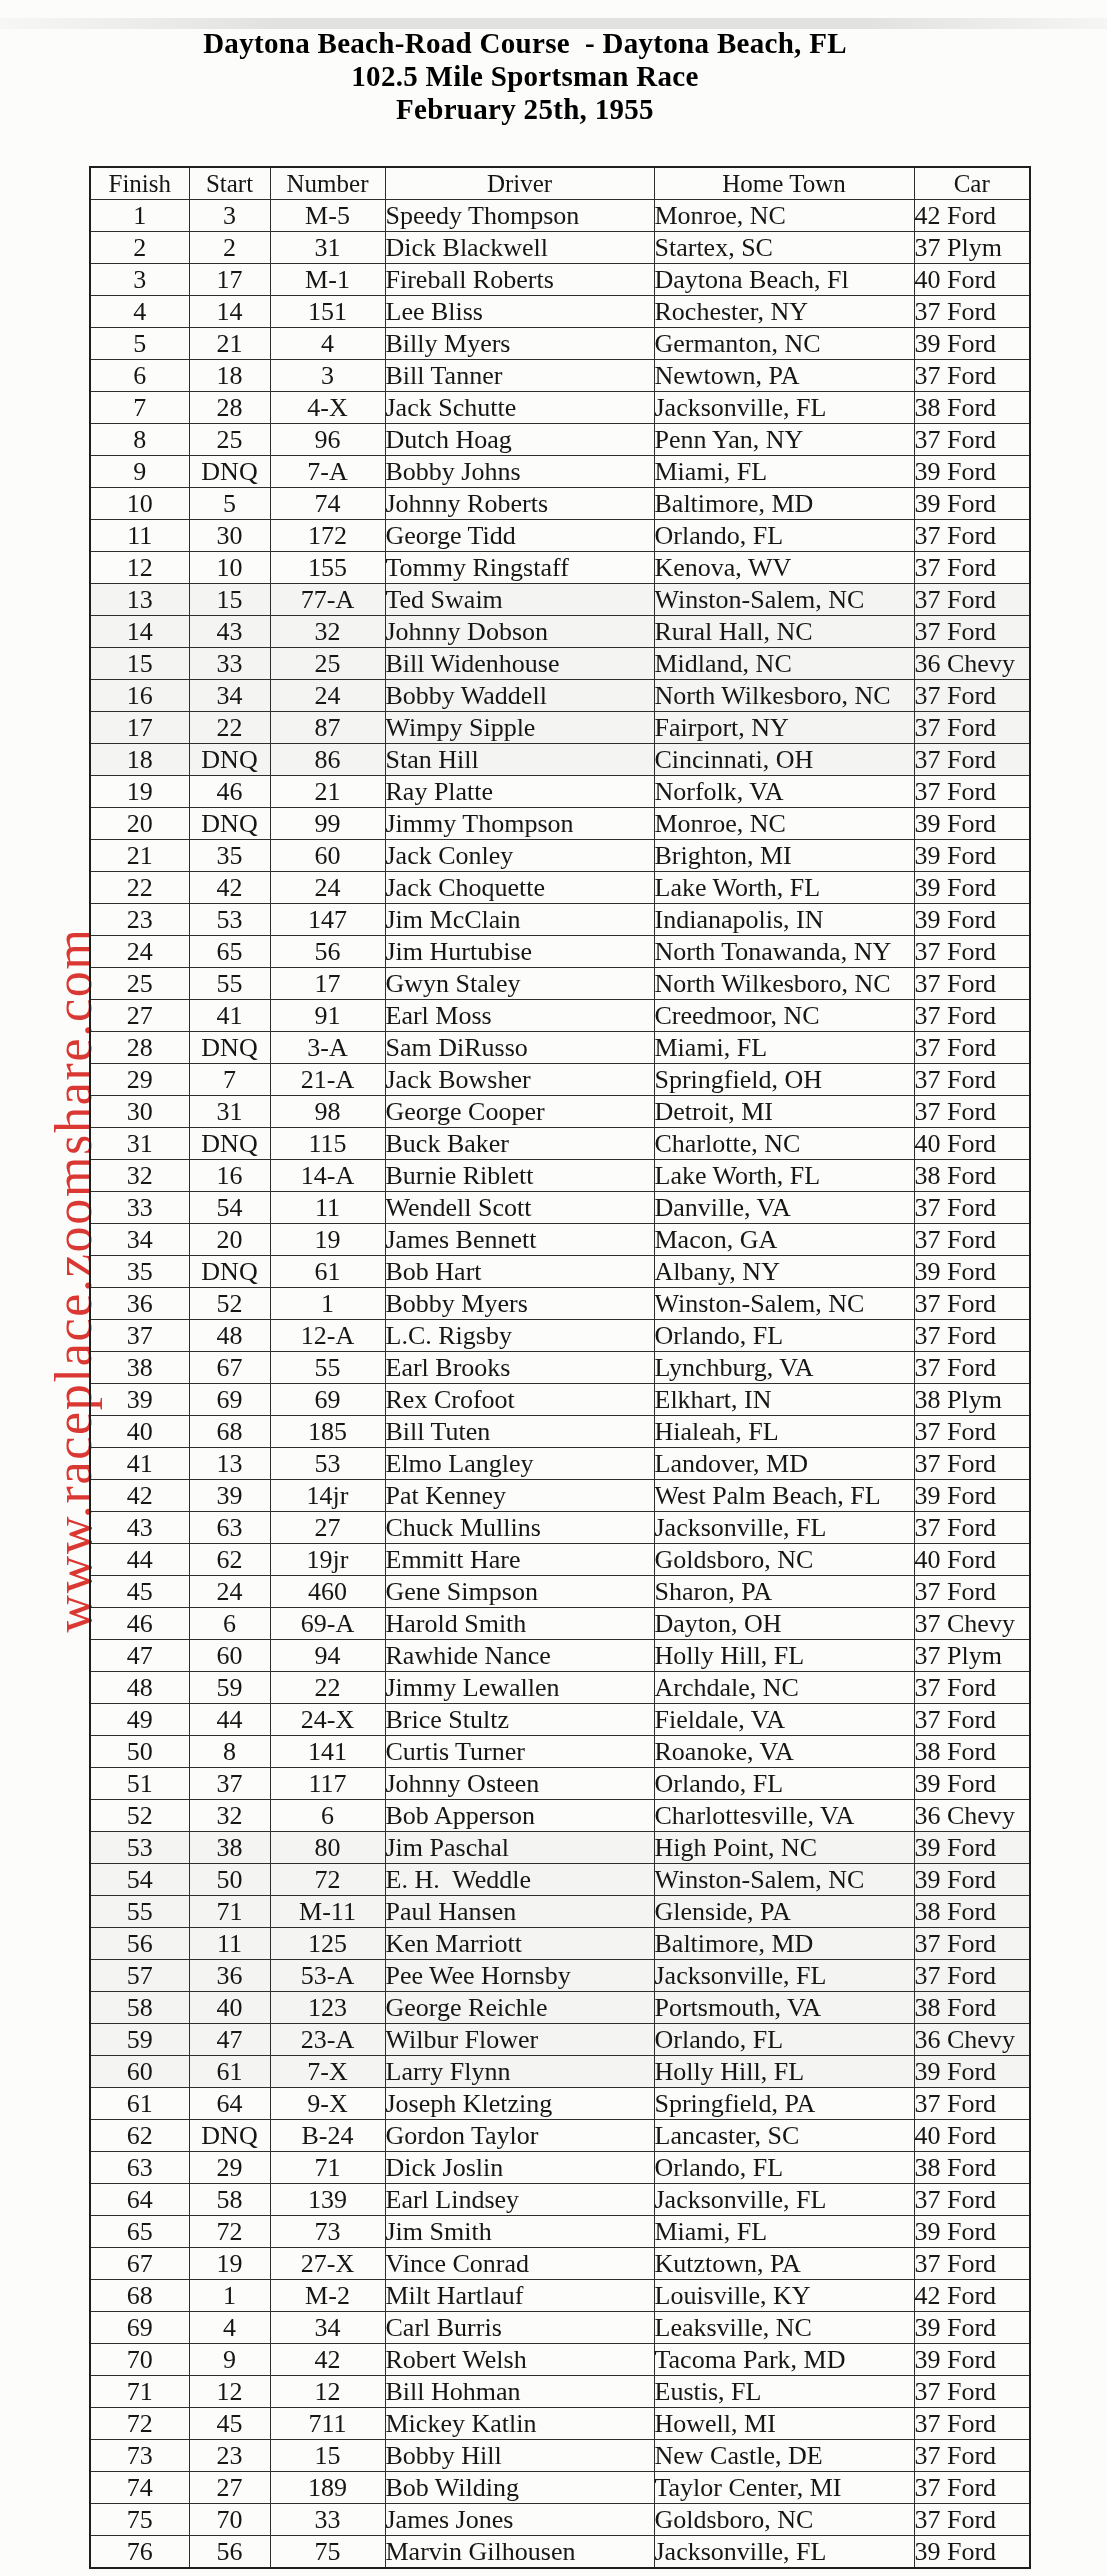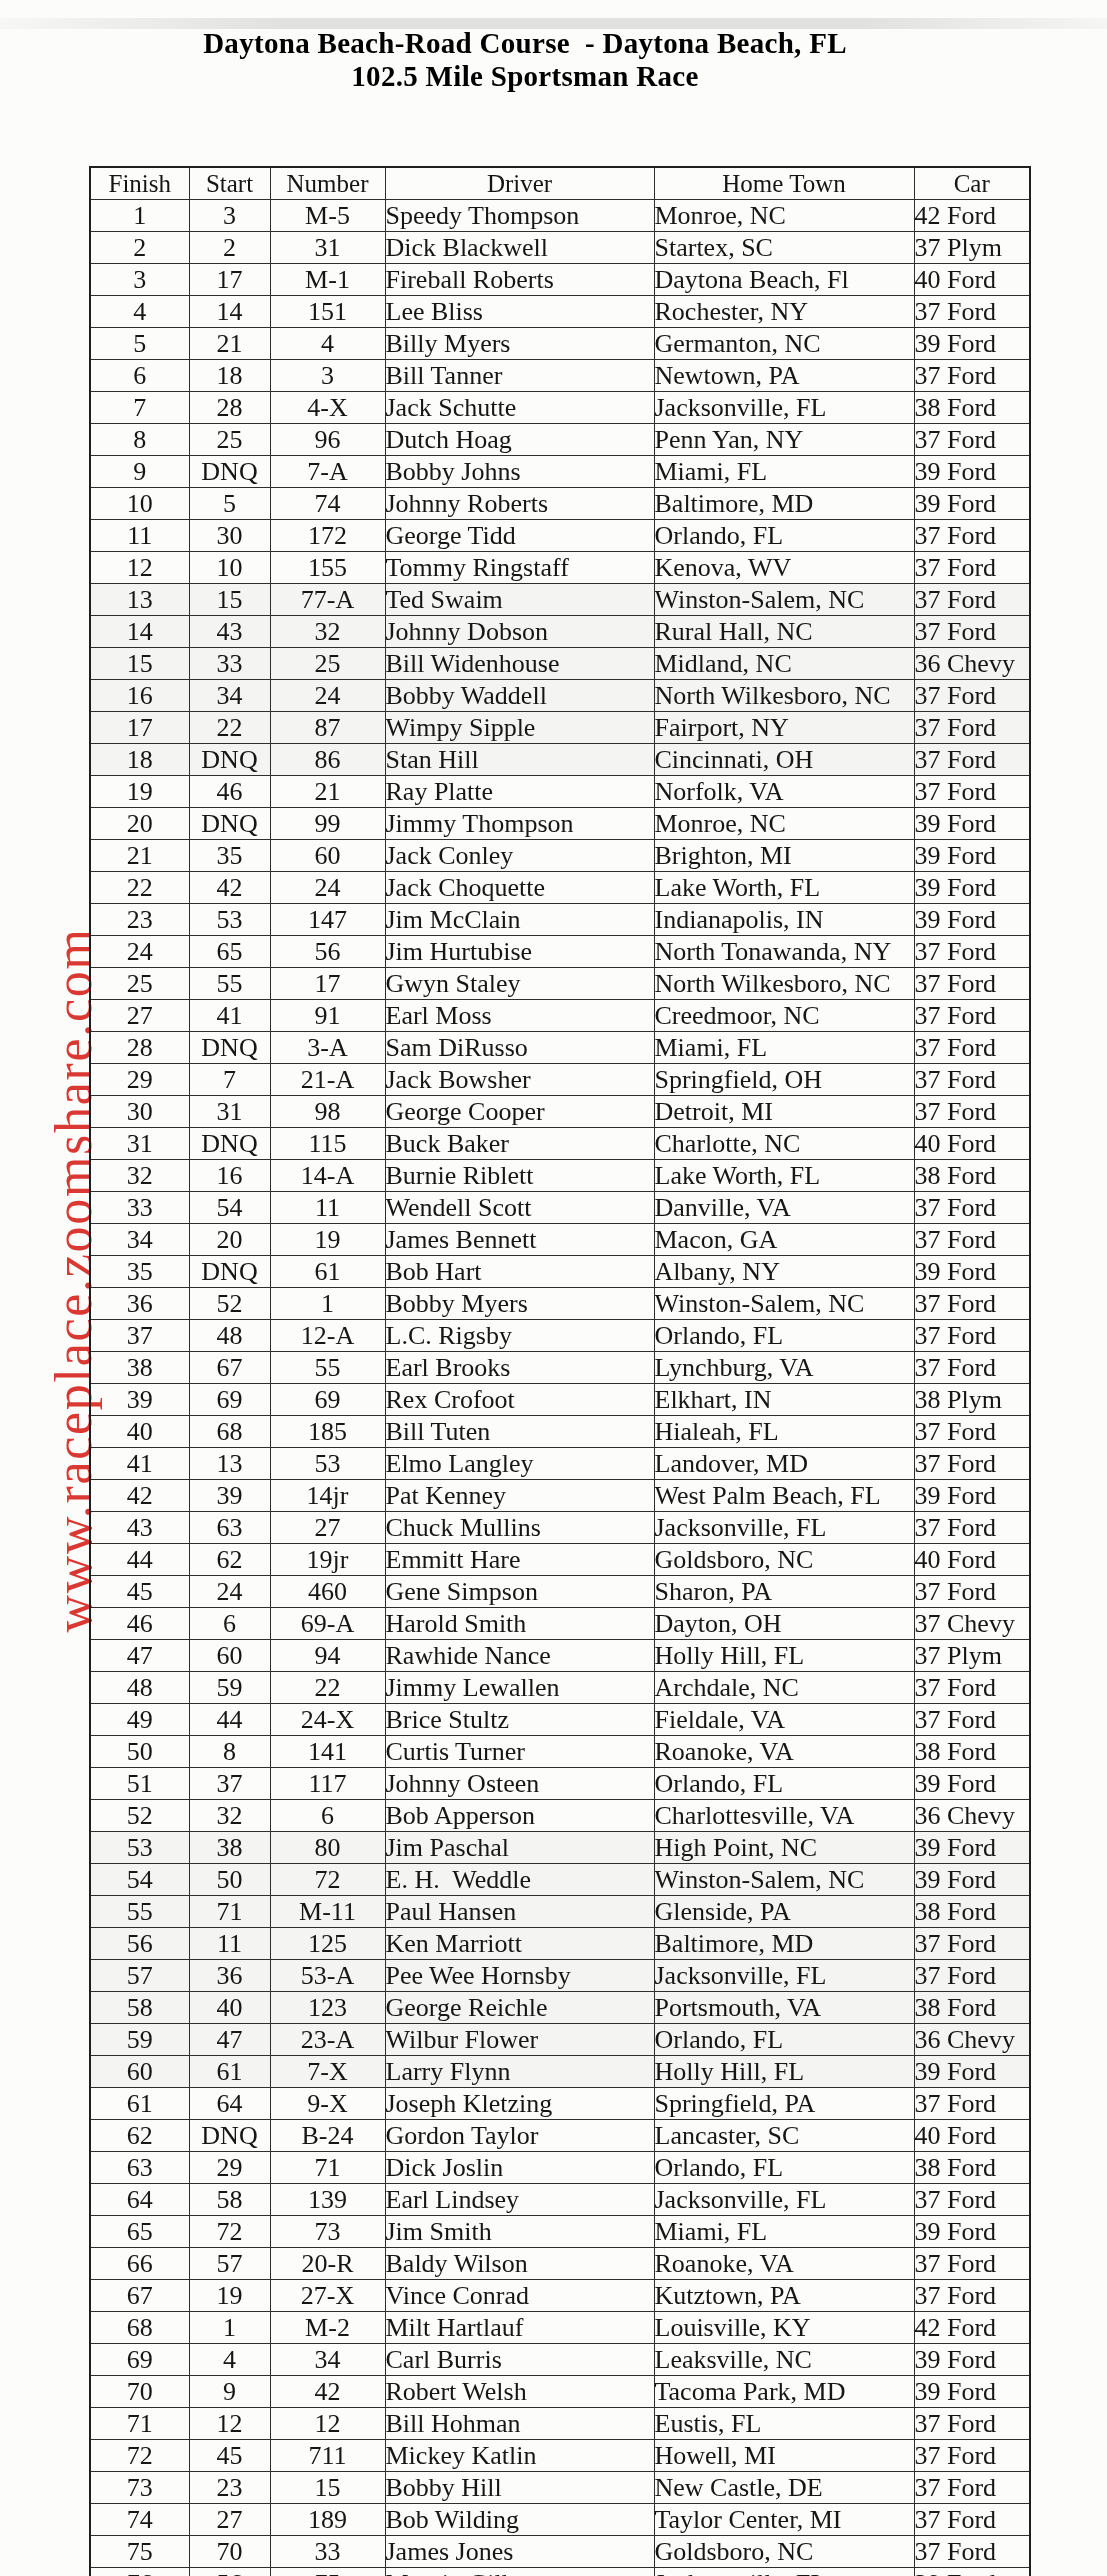--- a/index.html
+++ b/index.html
@@ -87,20 +87,21 @@
   tr.tint td { background: rgba(60,60,60,0.045); }
 </style>
 </head>
 <body>
 
 <div class="scan-band"></div>
 
 <div class="title-block">
   <div>Daytona Beach-Road Course&nbsp; - Daytona Beach, FL</div>
   <div>102.5 Mile Sportsman Race</div>
+  <div>February 25th, 1955</div>
 </div>
 
 <div class="watermark" style="color: rgb(218, 56, 51);">www.raceplace.zoomshare.com</div>
 
 <table class="results">
   <colgroup>
     <col style="width:99px">
     <col style="width:81px">
     <col style="width:115px">
     <col style="width:269px">
@@ -624,28 +625,20 @@
       </tr>
       <tr>
         <td class="col-finish">65</td>
         <td class="col-start">72</td>
         <td class="col-number">73</td>
         <td class="col-driver">Jim Smith</td>
         <td class="col-hometown">Miami, FL</td>
         <td class="col-car">39 Ford</td>
       </tr>
       <tr>
-        <td class="col-finish">66</td>
-        <td class="col-start">57</td>
-        <td class="col-number">20-R</td>
-        <td class="col-driver">Baldy Wilson</td>
-        <td class="col-hometown">Roanoke, VA</td>
-        <td class="col-car">37 Ford</td>
-      </tr>
-      <tr>
         <td class="col-finish">67</td>
         <td class="col-start">19</td>
         <td class="col-number">27-X</td>
         <td class="col-driver">Vince Conrad</td>
         <td class="col-hometown">Kutztown, PA</td>
         <td class="col-car">37 Ford</td>
       </tr>
       <tr>
         <td class="col-finish">68</td>
         <td class="col-start">1</td>

